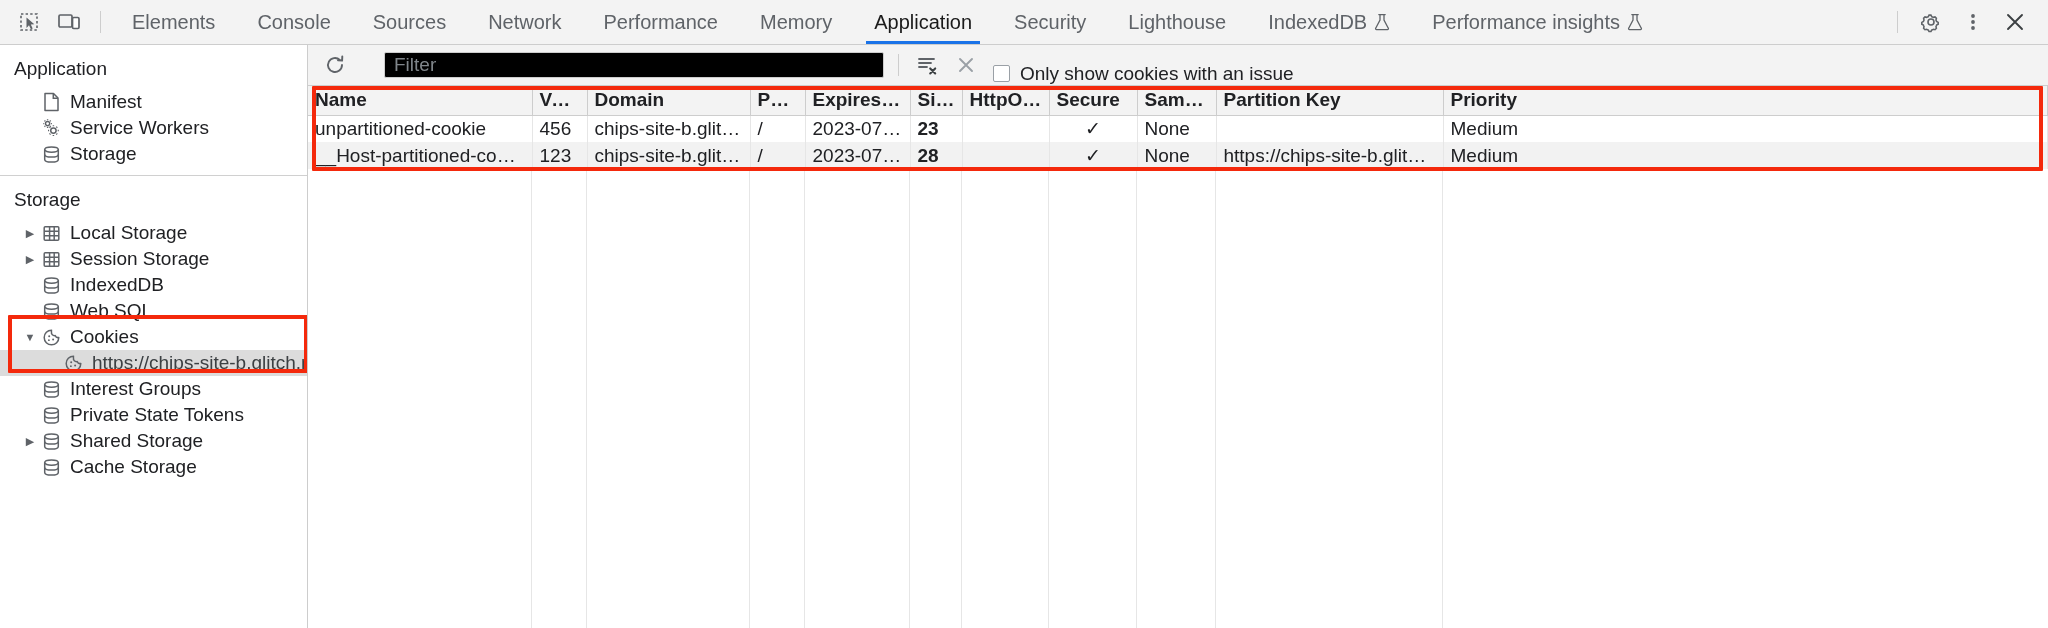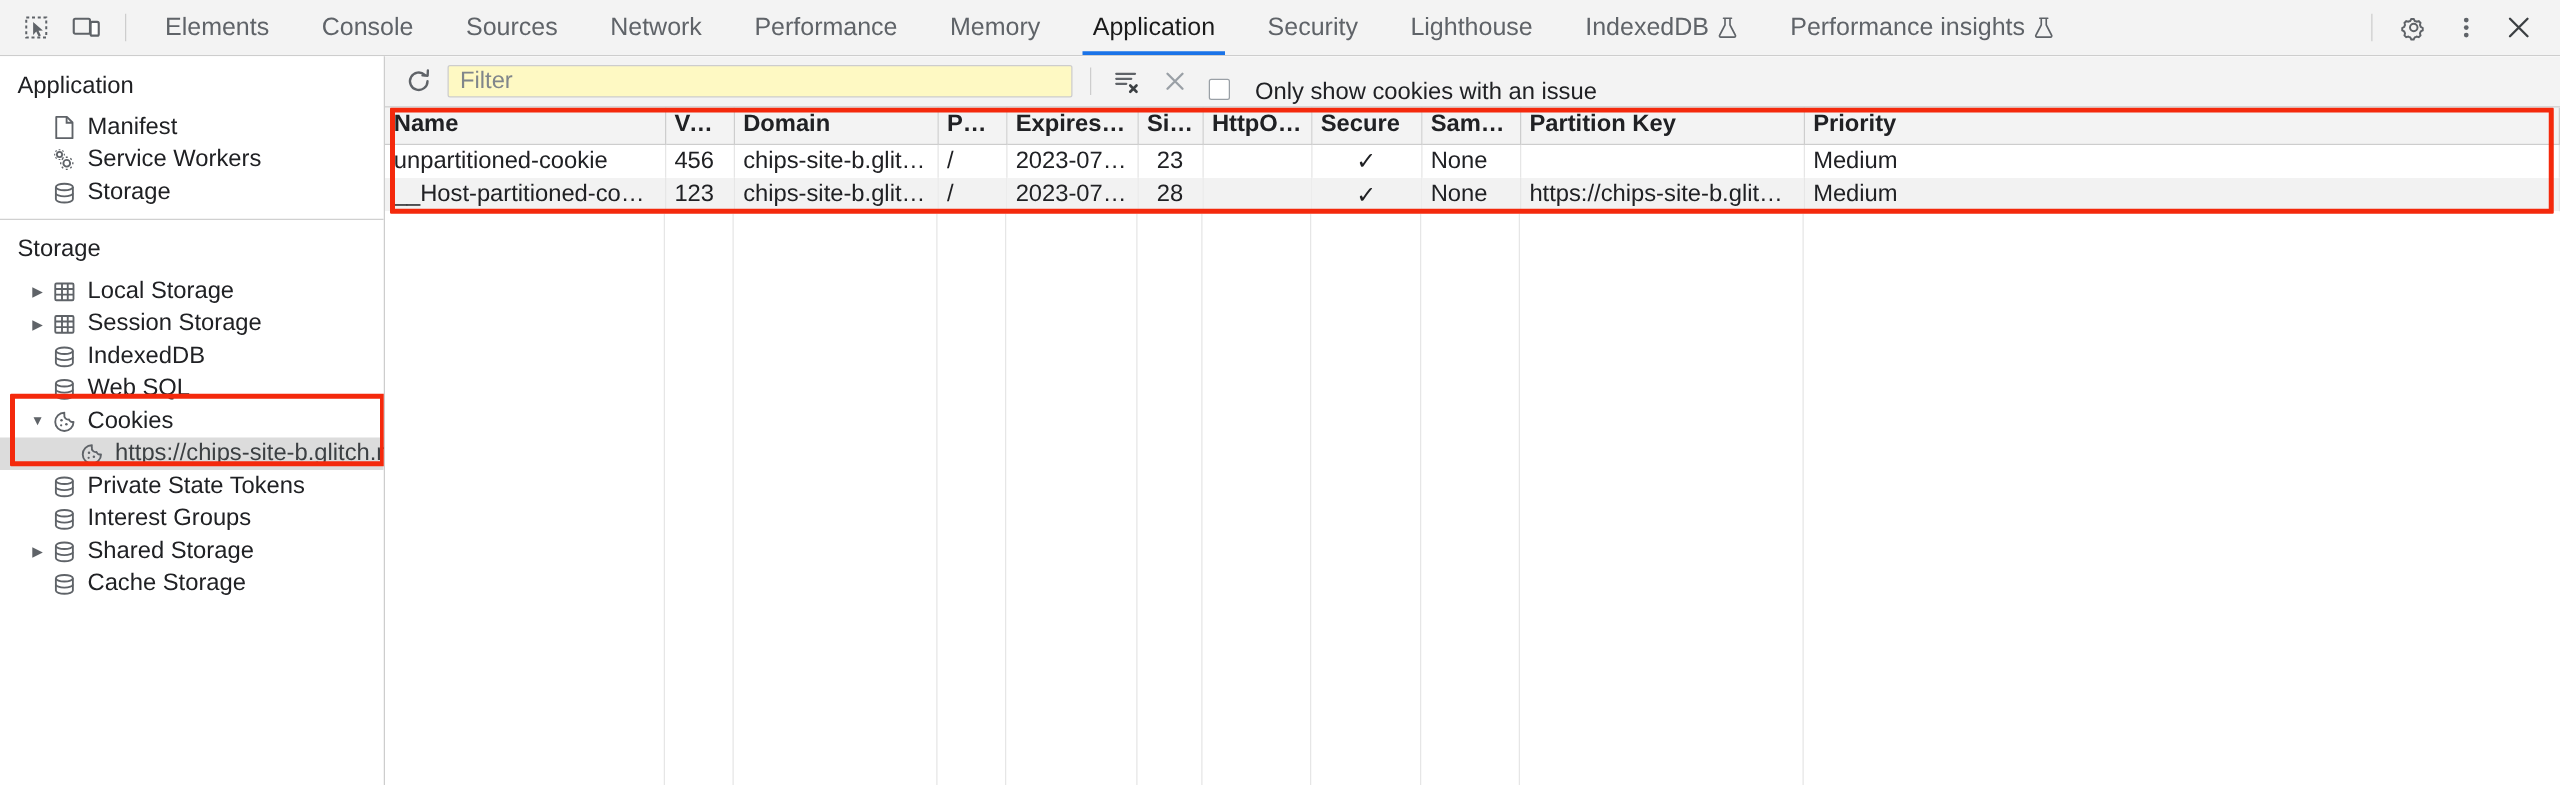--- a/index.html
+++ b/index.html
@@ -122,32 +122,33 @@
   }
   .fb-btn {
     width: 30px; height: 30px;
     display: flex; align-items: center; justify-content: center;
     color: #5f6368;
     flex: 0 0 auto;
   }
   .filter-input {
     flex: 0 0 500px;
     height: 26px;
-    background: #fef9c3;
+    background: #000000;
     border: 1px solid #cdcdcd;
     border-radius: 2px;
     display: flex; align-items: center;
     padding: 0 9px;
     font-size: 19px;
     color: #5f6368;
+    margin-left: 26px;
   }
   .filter-input .ph { color: #80868b; }
   .fb-sep { width: 1px; height: 22px; background: #cdcdcd; margin: 0 6px; }
   .fb-check {
-    display: flex; gap: 20px;
+    display: flex; align-items: center; gap: 10px;
     font-size: 19px; color: #202124;
     margin-left: 4px;
     margin-top: 17px;
   }
   .cbox {
     width: 17px; height: 17px;
     border: 1px solid #9aa0a6;
     border-radius: 2px;
     background: #fff;
     flex: 0 0 17px;
@@ -178,21 +179,21 @@
     height: 27px;
     padding: 0 7px;
     color: #202124;
     border-right: 1px solid #e6e6e6;
     white-space: nowrap;
     overflow: hidden;
     text-overflow: ellipsis;
   }
   table.cookies tbody tr.row-even { background: #ffffff; }
   table.cookies tbody tr.row-odd  { background: #f2f2f2; margin-left: 12px; }
-  td.num, th.num { text-align: center; }
+  td.num, th.num { text-align: left; font-weight: bold; }
   td.ctr { text-align: center; }
   td.name-cell { padding-left: 22px; }
 
   
   .filler { position: absolute; left: 0; right: 0; bottom: 0; top: 0; pointer-events: none; }
   .filler-col { position: absolute; top: 0; bottom: 0; width: 1px; background: #e6e6e6; }
 </style>
 </head>
 <body>
 
@@ -424,35 +425,35 @@
         <span class="twisty empty">▶</span>
         <span class="side-ico">
           <svg width="19" height="19" viewBox="0 0 19 19">
             <g fill="none" stroke="#5f6368" stroke-width="1.5">
               <ellipse cx="9.5" cy="4.6" rx="6.8" ry="2.6"></ellipse>
               <path d="M2.7 4.6v9.8c0 1.44 3.05 2.6 6.8 2.6s6.8-1.16 6.8-2.6V4.6"></path>
               <path d="M2.7 9.5c0 1.44 3.05 2.6 6.8 2.6s6.8-1.16 6.8-2.6"></path>
             </g>
           </svg>
         </span>
+        <span class="side-label">Interest Groups</span>
+      </div>
+
+      <div class="side-item">
+        <span class="twisty empty">▶</span>
+        <span class="side-ico">
+          <svg width="19" height="19" viewBox="0 0 19 19">
+            <g fill="none" stroke="#5f6368" stroke-width="1.5">
+              <ellipse cx="9.5" cy="4.6" rx="6.8" ry="2.6"></ellipse>
+              <path d="M2.7 4.6v9.8c0 1.44 3.05 2.6 6.8 2.6s6.8-1.16 6.8-2.6V4.6"></path>
+              <path d="M2.7 9.5c0 1.44 3.05 2.6 6.8 2.6s6.8-1.16 6.8-2.6"></path>
+            </g>
+          </svg>
+        </span>
         <span class="side-label">Private State Tokens</span>
-      </div>
-
-      <div class="side-item">
-        <span class="twisty empty">▶</span>
-        <span class="side-ico">
-          <svg width="19" height="19" viewBox="0 0 19 19">
-            <g fill="none" stroke="#5f6368" stroke-width="1.5">
-              <ellipse cx="9.5" cy="4.6" rx="6.8" ry="2.6"></ellipse>
-              <path d="M2.7 4.6v9.8c0 1.44 3.05 2.6 6.8 2.6s6.8-1.16 6.8-2.6V4.6"></path>
-              <path d="M2.7 9.5c0 1.44 3.05 2.6 6.8 2.6s6.8-1.16 6.8-2.6"></path>
-            </g>
-          </svg>
-        </span>
-        <span class="side-label">Interest Groups</span>
       </div>
 
       <div class="side-item">
         <span class="twisty">▶</span>
         <span class="side-ico">
           <svg width="19" height="19" viewBox="0 0 19 19">
             <g fill="none" stroke="#5f6368" stroke-width="1.5">
               <ellipse cx="9.5" cy="4.6" rx="6.8" ry="2.6"></ellipse>
               <path d="M2.7 4.6v9.8c0 1.44 3.05 2.6 6.8 2.6s6.8-1.16 6.8-2.6V4.6"></path>
               <path d="M2.7 9.5c0 1.44 3.05 2.6 6.8 2.6s6.8-1.16 6.8-2.6"></path>

